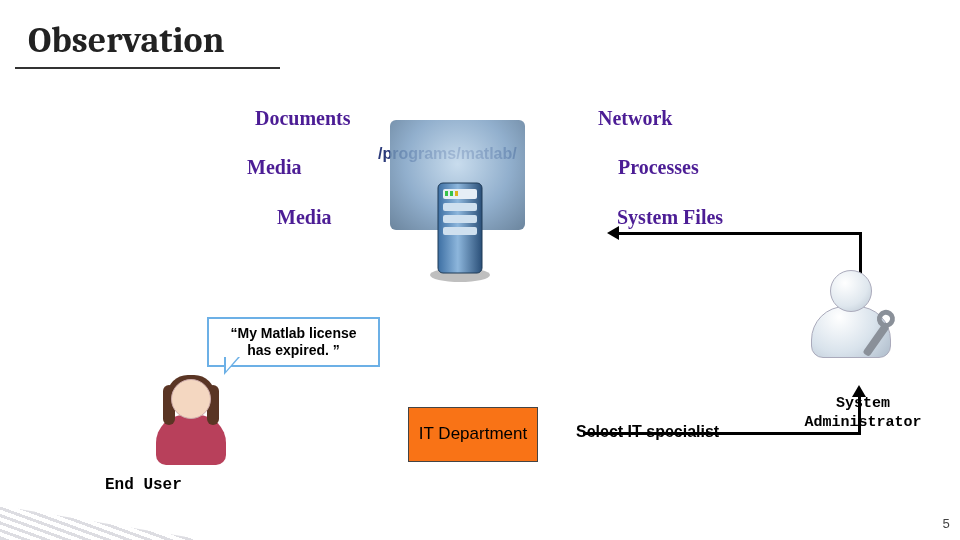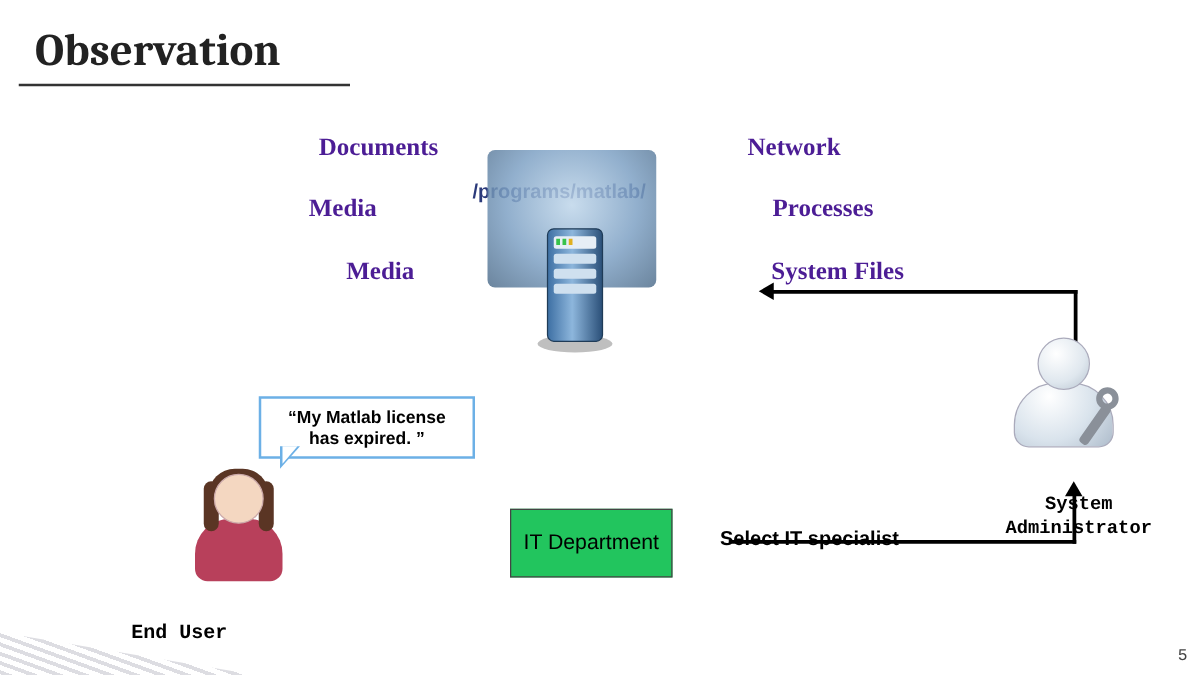--- a/index.html
+++ b/index.html
@@ -15,24 +15,24 @@
 
   
   .backdrop-figure { position: absolute; left: 390px; top: 120px; width: 135px; height: 110px; border-radius: 6px; background: radial-gradient(ellipse at 50% 40%, #bfd6ea 0%, #7ea1c4 55%, #516f8c 100%); opacity: .85; }
   .server { position: absolute; left: 425px; top: 175px; }
 
   
   .bubble { position: absolute; left: 207px; top: 317px; width: 173px; padding: 6px 8px; border: 2px solid #6cb0e6; background: #fff; font-family: Arial, sans-serif; font-weight: 700; font-size: 14px; text-align: center; line-height: 1.2; }
   .bubble-tail { position: absolute; left: 224px; top: 357px; width: 0; height: 0; border-top: 18px solid #6cb0e6; border-right: 16px solid transparent; }
   .bubble-tail-inner { position: absolute; left: 226px; top: 357px; width: 0; height: 0; border-top: 14px solid #fff; border-right: 12px solid transparent; }
 
-  .enduser-label { position: absolute; left: 105px; top: 476px; font-family: "Courier New", monospace; font-weight: 700; font-size: 16px; margin-top: 21px; }
+  .enduser-label { position: absolute; left: 105px; top: 476px; font-family: "Courier New", monospace; font-weight: 700; font-size: 16px; }
   .sysadmin-label { position: absolute; left: 788px; top: 355px; width: 150px; text-align: center; font-family: "Courier New", monospace; font-weight: 700; font-size: 15px; line-height: 1.25; margin-top: 40px; }
 
-  .it-box { position: absolute; left: 408px; top: 407px; width: 130px; height: 55px; border: 1px solid #444; background: #22c55e; display: flex; align-items: center; justify-content: center; text-align: center; font-family: Arial, sans-serif; font-size: 17px; line-height: 1.2; }
+  .it-box { position: absolute; left: 408px; top: 407px; width: 130px; height: 55px; border: 1px solid #444; background: #f97316; display: flex; align-items: center; justify-content: center; text-align: center; font-family: Arial, sans-serif; font-size: 17px; line-height: 1.2; }
 
   .select-label { position: absolute; left: 576px; top: 423px; font-family: Arial, sans-serif; font-size: 16px; font-weight: 700; }
 
   .page-num { position: absolute; right: 10px; bottom: 8px; font-family: "Courier New", monospace; font-size: 13px; color: #444; }
 
   .bottom-wedge { position: absolute; left: -5px; bottom: -5px; width: 240px; height: 80px; background: repeating-linear-gradient( 20deg, rgba(120,120,140,.25) 0 3px, rgba(255,255,255,0) 3px 7px); clip-path: polygon(0 100%, 100% 100%, 0 50%); }
 
   
   .hline { position: absolute; height: 3px; background: #000; }
   .vline { position: absolute; width: 3px; background: #000; }

